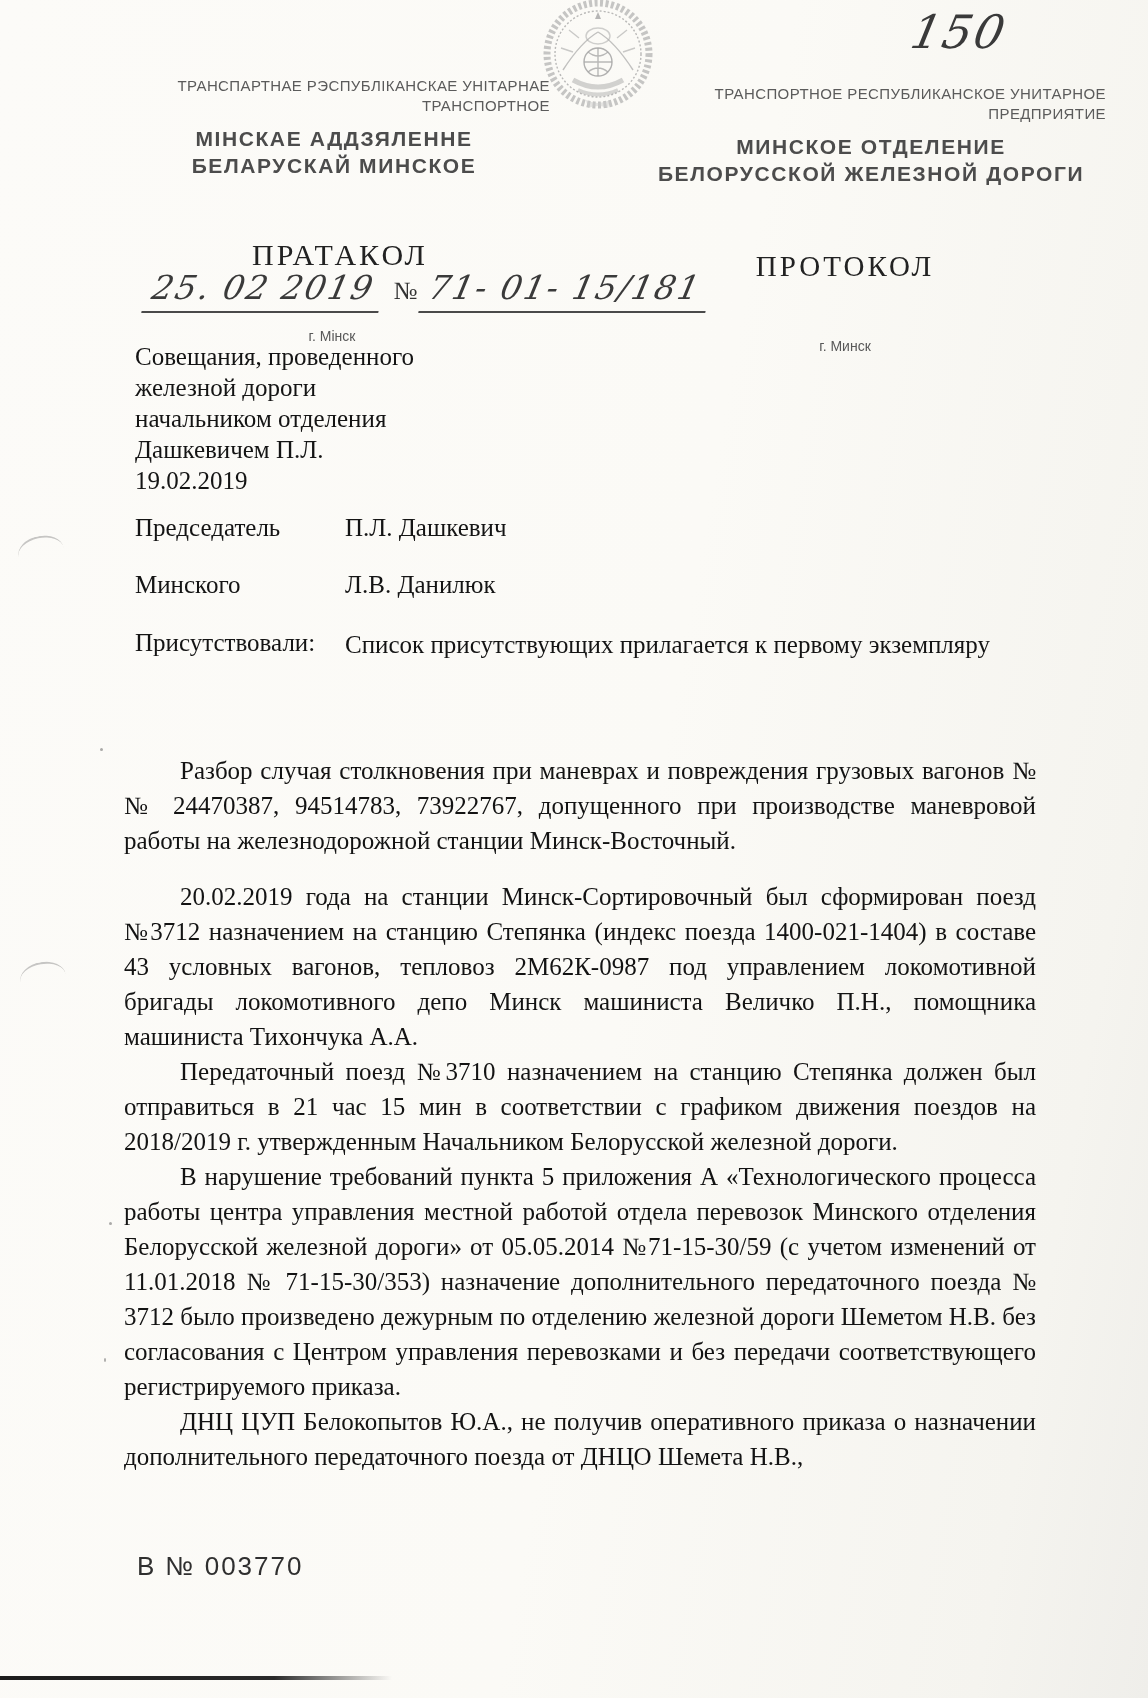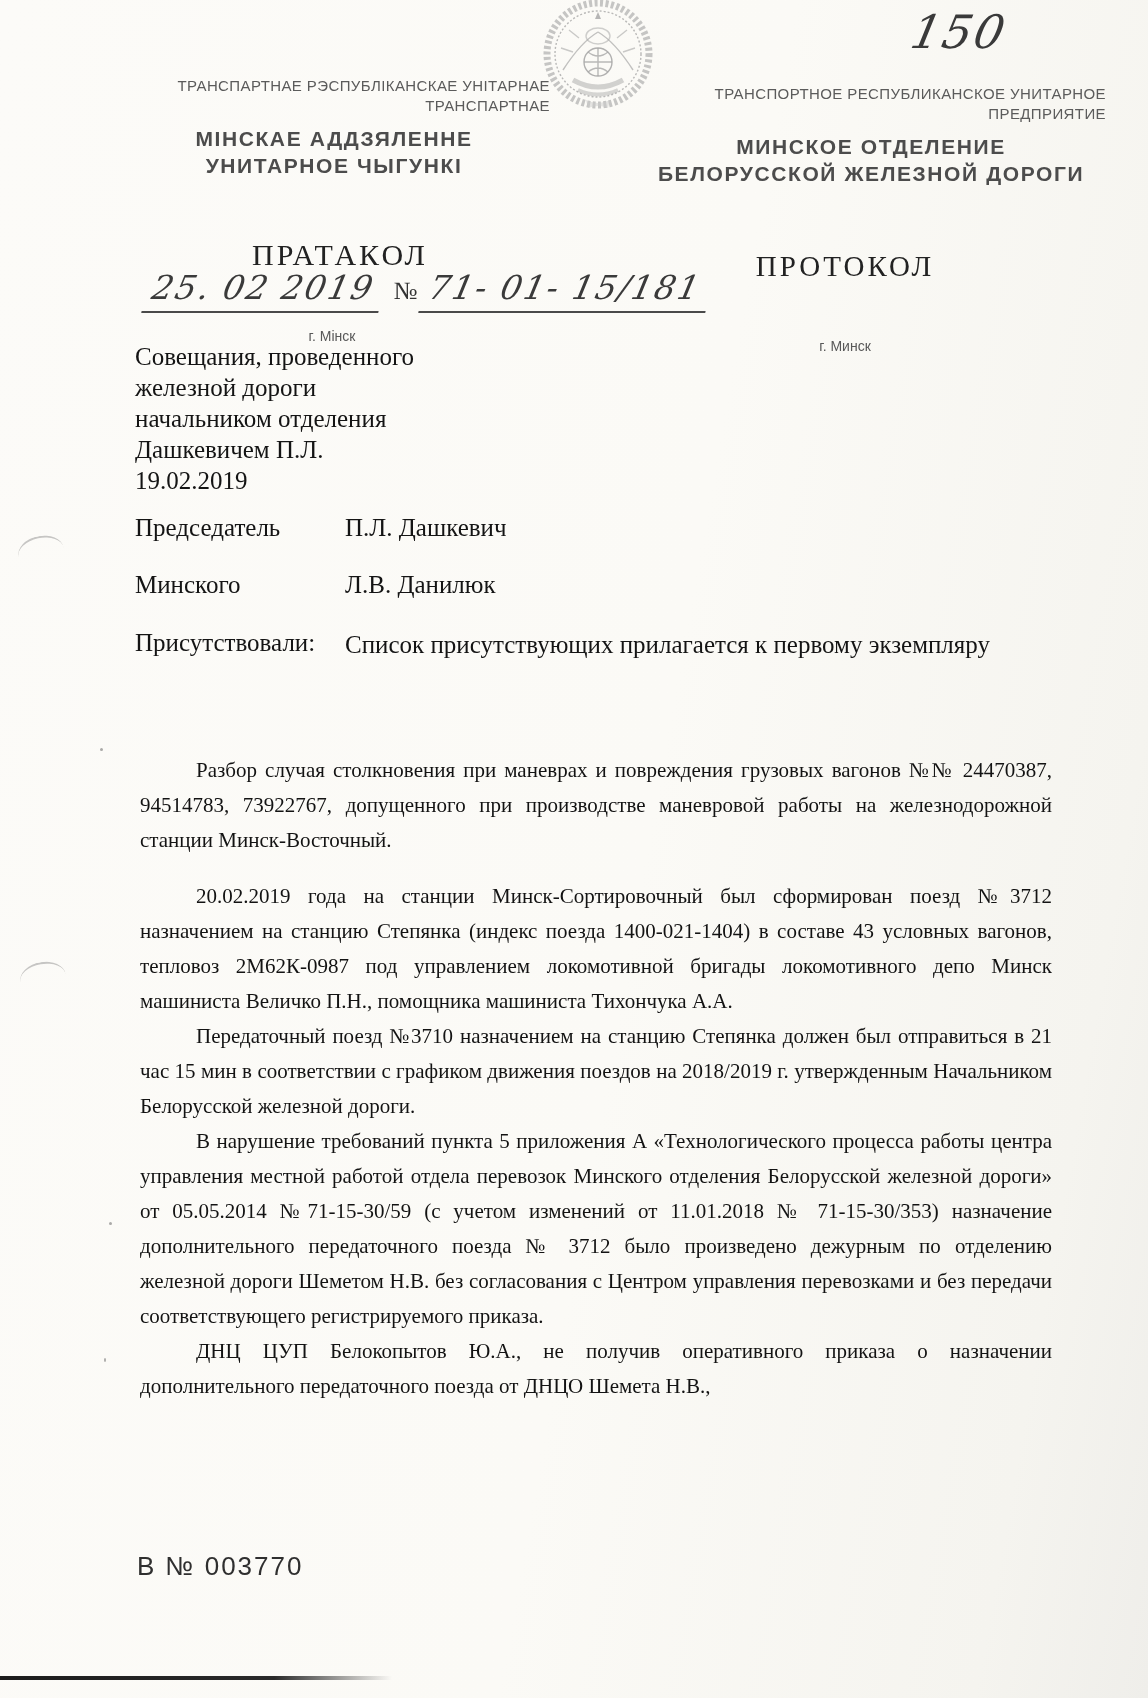--- a/index.html
+++ b/index.html
@@ -74,22 +74,22 @@
   
   .prow{position:absolute;left:135px;width:900px;font-size:25px;color:#141414;}
   .prow-chairman{top:514px;}
   .prow-secretary{top:571px;}
   .prow-attendees{top:629px;}
   .plabel{position:absolute;left:0;top:0;}
   .pvalue{position:absolute;left:210px;top:0;}
   .pvalue-wide{position:absolute;left:210px;top:0;width:676px;text-align:justify;line-height:31px;}
   
   .body-text{
-    position:absolute;left:140px;top:753px;width:912px;
-    font-size:21px;line-height:35px;text-align:justify;color:#131313;
+    position:absolute;left:124px;top:753px;width:912px;
+    font-size:25px;line-height:35px;text-align:justify;color:#131313;
   }
   .body-text p{margin:0;text-indent:56px;}
   .body-text p.gap-after{margin-bottom:21px;}
   
   .form-number{
     position:absolute;left:137px;top:1551px;
     font-family:"Liberation Sans", sans-serif;
     font-size:26px;color:#2f2f2f;letter-spacing:2px;
   }
   
@@ -125,24 +125,24 @@
         <path d="M45 90 q20 9 40 0" stroke-width="4" opacity="0.45"></path>
         <path d="M36 30 l10 8 M94 30 l-10 8 M28 48 l12 4 M102 48 l-12 4" opacity="0.6"></path>
         <ellipse cx="65" cy="36" rx="12" ry="8" opacity="0.55"></ellipse>
         <path d="M53 100 q12 6 24 0 l-2 8 q-10 -4 -20 0 z" fill="#c4c4c4" opacity="0.5" stroke="none"></path>
       </g>
     </svg>
   </div>
 
   <div class="hdr-col hdr-left">
     <div class="org-line">ТРАНСПАРТНАЕ РЭСПУБЛІКАНСКАЕ УНІТАРНАЕ</div>
-    <div class="org-line">ТРАНСПАРТНАЕ</div>
+    <div class="org-line">ТРАНСПОРТНОЕ</div>
     <div class="dept-wrap">
       <div class="dept-line">МІНСКАЕ АДДЗЯЛЕННЕ</div>
-      <div class="dept-line">УНИТАРНОЕ ЧЫГУНКІ</div>
+      <div class="dept-line">БЕЛАРУСКАЙ МИНСКОЕ</div>
     </div>
   </div>
 
   <div class="hdr-col hdr-right">
     <div class="org-line">ТРАНСПОРТНОЕ РЕСПУБЛИКАНСКОЕ УНИТАРНОЕ</div>
     <div class="org-line">ПРЕДПРИЯТИЕ</div>
     <div class="dept-wrap">
       <div class="dept-line">МИНСКОЕ ОТДЕЛЕНИЕ</div>
       <div class="dept-line">БЕЛОРУССКОЙ ЖЕЛЕЗНОЙ ДОРОГИ</div>
     </div>

